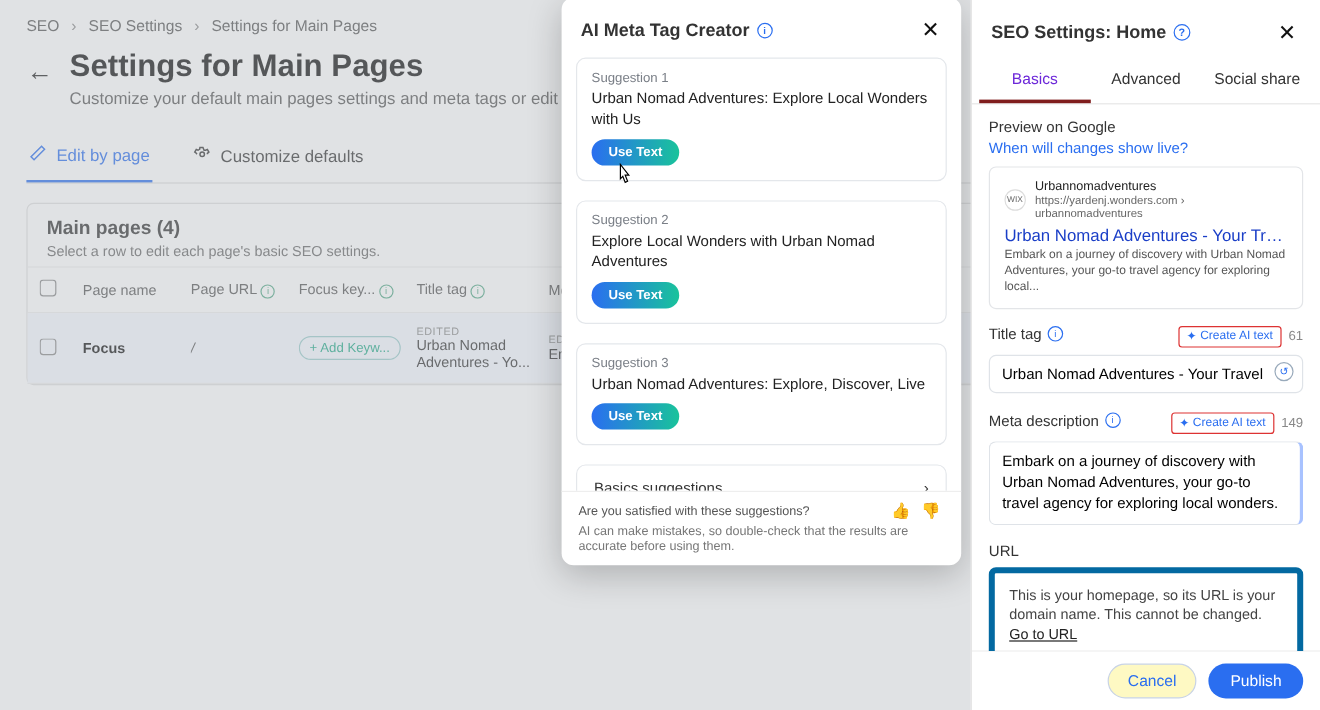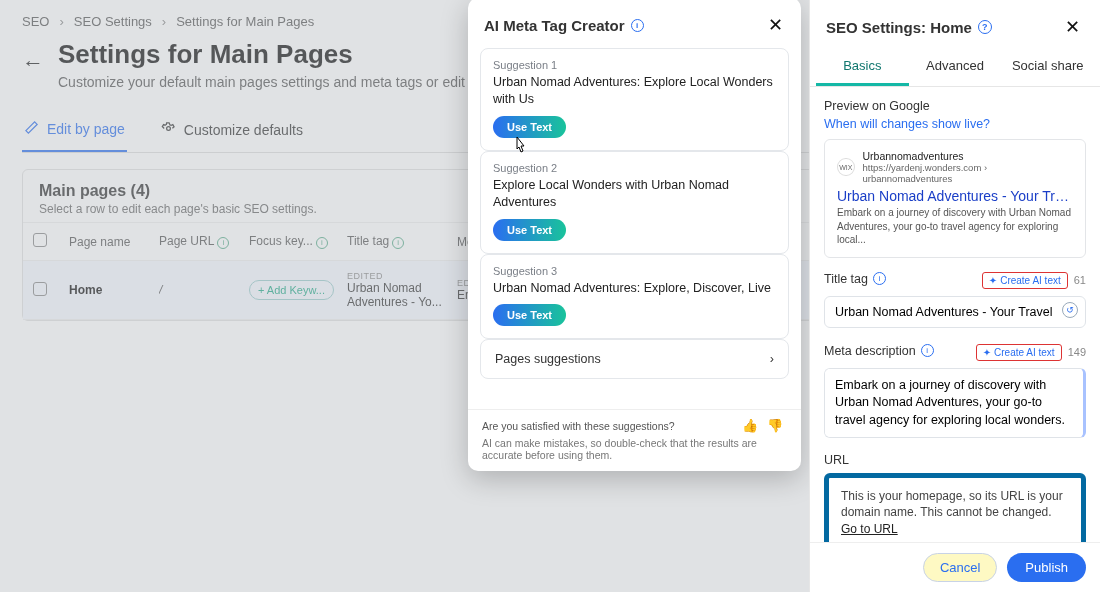--- a/index.html
+++ b/index.html
@@ -33,37 +33,37 @@
 .addkw { border:1px solid #9cc; border-radius:14px; padding:3px 8px; font-size:11px; color:#2a8; display:inline-block; }
 
 .dim-overlay { position:absolute; inset:0; background: rgba(180,185,190,.42); }
 
 
 .modal { position:absolute; left:468px; top:-2px; width:333px; height:473px; background:#fff; border-radius:10px; box-shadow:0 8px 28px rgba(0,0,0,.22); display:flex; flex-direction:column; }
 .modal-hdr { display:flex; align-items:center; padding:14px 12px 8px 16px; }
 .modal-hdr h2 { font-size:15px; font-weight:700; flex:1; display:flex; align-items:center; gap:6px; }
 .close-x { font-size:18px; color:#111; cursor:pointer; padding:2px 6px; }
 .sugg-list { flex:1; overflow:hidden; padding: 2px 12px 0; }
-.sugg-card { border:1px solid #e4e7eb; border-radius:8px; padding:10px 12px 12px; margin-bottom:0; }
+.sugg-card { border:1px solid #e4e7eb; border-radius:8px; padding:10px 12px 12px; margin-bottom:16px; }
 .sugg-card .lb { font-size:11px; color:#7a7f87; }
 .sugg-card .tx { font-size:12.5px; color:#222; margin:3px 0 8px; line-height:1.35; }
 .use-btn { background: linear-gradient(90deg,#2a6ef0,#19c39b); color:#fff; border:none; border-radius:14px; padding:5px 14px; font-size:11px; font-weight:600; cursor:pointer; }
 .refine { border:1px solid #e4e7eb; border-radius:8px; padding:12px 14px; font-size:12.5px; display:flex; align-items:center; justify-content:space-between; cursor:pointer; }
 .modal-ftr { border-top:1px solid #eee; padding:8px 14px 10px; font-size:10.5px; color:#777; }
 .modal-ftr .q { display:flex; align-items:center; justify-content:space-between; margin-bottom:4px; color:#555; }
 .thumb { font-size:13px; color:#555; padding:0 3px; cursor:pointer; }
 .cursor-ptr { position:absolute; left:511px; top:135px; font-size:14px; pointer-events:none; }
 
 
 .panel { position:absolute; right:0; top:0; width:291px; height:592px; background:#fff; border-left:1px solid #e6e6e6; display:flex; flex-direction:column; }
 .panel-hdr { display:flex; align-items:center; padding:14px 14px 6px 16px; }
 .panel-hdr h2 { font-size:15px; font-weight:700; flex:1; display:flex; align-items:center; gap:6px; }
 .panel-tabs { display:flex; border-bottom:1px solid #e6e6e6; padding:0 6px; }
 .panel-tabs .ptab { flex:1; text-align:center; padding:12px 2px 10px; font-size:13px; color:#333; cursor:pointer; }
-.panel-tabs .ptab.active { color:#0f766e; border-bottom:3px solid #14b8a6; font-weight:500; }
+.panel-tabs .ptab.active { color:#6d28d9; border-bottom:3px solid #7f1d1d; font-weight:500; }
 .panel-body { flex:1; overflow-y:auto; padding: 12px 14px 0; font-size:12.5px; }
 .panel-body::-webkit-scrollbar{width:0}
 .sec-lbl { font-size:12.5px; color:#333; margin-bottom:4px; display:flex; align-items:center; gap:5px;}
 .sec-lbl .link { color:#2a6ef0; }
 .google-card { border:1px solid #e3e5e8; border-radius:6px; padding:10px 12px 10px 12px; margin:8px 0 14px; font-size:11px; }
 .g-row1 { display:flex; gap:8px; align-items:center; }
 .g-logo { width:18px; height:18px; border:1px solid #ddd; border-radius:50%; font-size:7px; display:flex; align-items:center; justify-content:center; color:#666; }
 .g-name { font-size:10.5px; color:#222; }
 .g-url { font-size:9.5px; color:#666; }
 .g-title { color:#1a3ec7; font-size:14px; margin:4px 0 2px; white-space:nowrap; overflow:hidden; text-overflow:ellipsis; }
@@ -135,21 +135,21 @@
     <div class="th-row">
       <div class="cell"><span class="cbx"></span></div>
       <div class="cell">Page name</div>
       <div class="cell"><span>Page URL</span><span class="info-ic">i</span></div>
       <div class="cell"><span>Focus key...</span><span class="info-ic">i</span></div>
       <div class="cell"><span>Title tag</span><span class="info-ic">i</span></div>
       <div class="cell">Meta d</div>
     </div>
     <div class="tr-row">
       <div class="cell"><span class="cbx"></span></div>
-      <div class="cell" style="font-weight:700;color:#111">Home</div>
+      <div class="cell" style="font-weight:700;color:#111">Focus</div>
       <div class="cell" style="font-style:italic">/</div>
       <div class="cell"><span class="addkw">+ Add Keyw...</span></div>
       <div class="cell">
           <div class="edited">EDITED</div>
           <div class="twoln">Urban Nomad Adventures - Yo...</div>
         </div>
       <div class="cell">
           <div class="edited">EDITED</div>
           <div class="twoln">Embscov</div>
         </div>
@@ -176,21 +176,21 @@
       <div class="lb">Suggestion 2</div>
       <div class="tx">Explore Local Wonders with Urban Nomad Adventures</div>
       <button class="use-btn">Use Text</button>
     </div>
     <div class="sugg-card">
       <div class="lb">Suggestion 3</div>
       <div class="tx">Urban Nomad Adventures: Explore, Discover, Live</div>
       <button class="use-btn">Use Text</button>
     </div>
     <div class="refine">
-      <span>Pages suggestions</span>
+      <span>Basics suggestions</span>
         <span>›</span>
     </div>
   </div>
   <div class="modal-ftr">
     <div class="q">
       <span>Are you satisfied with these suggestions?</span>
       <span>
         <span class="thumb">👍</span>
         <span class="thumb">👎</span>
       </span>

